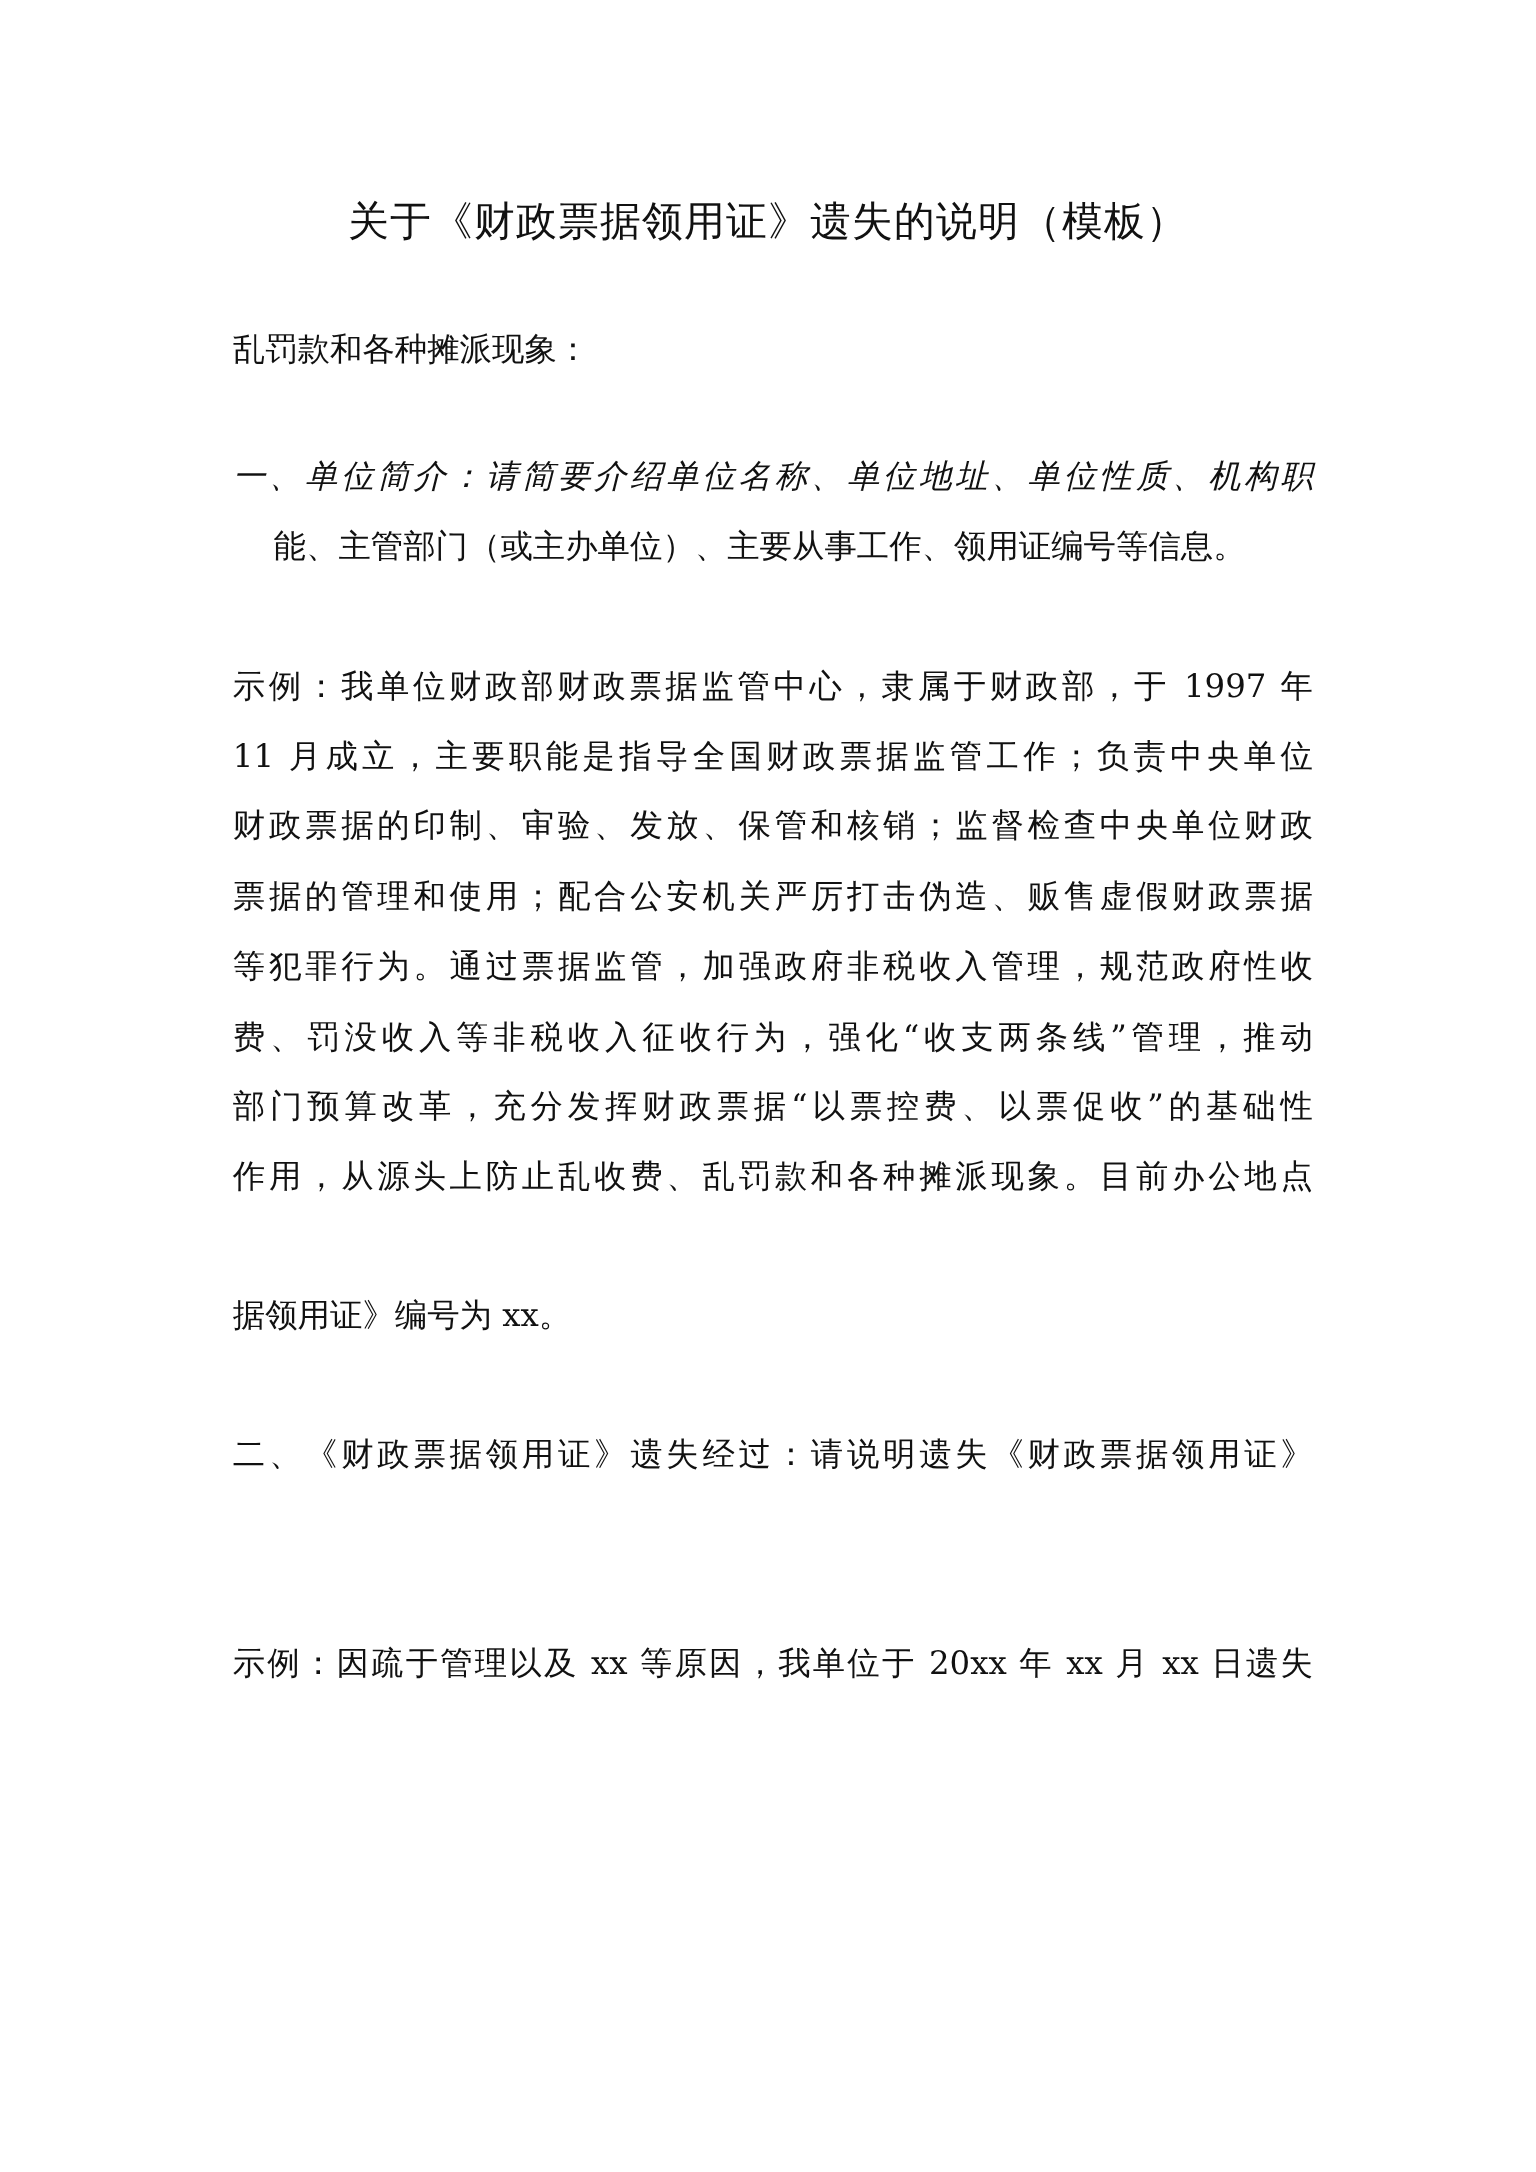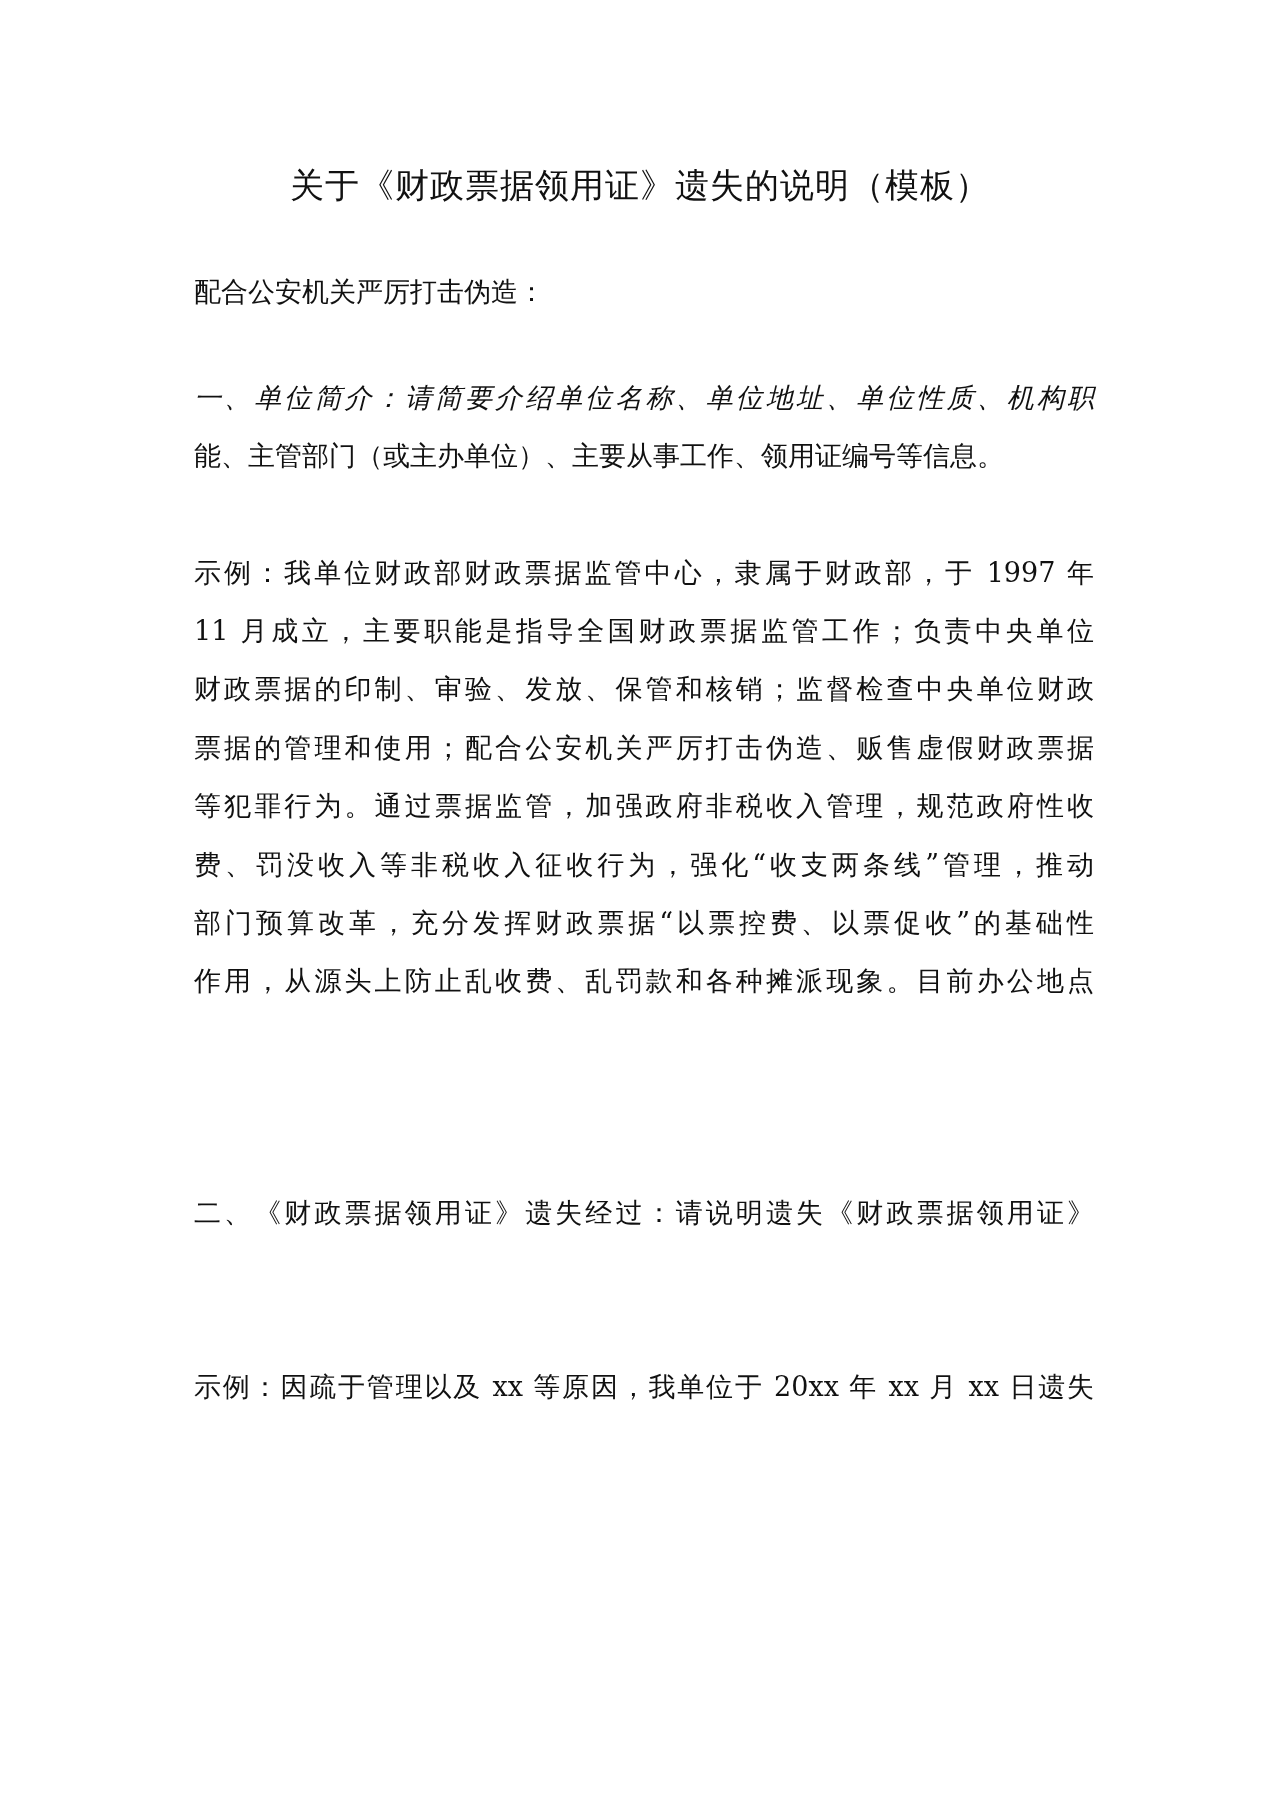--- a/index.html
+++ b/index.html
@@ -11,30 +11,31 @@
   .line { position: absolute; left: 194px; width: 900px; font-size: 27px; line-height: 40px;
           white-space: nowrap; }
   .line.justify { text-align: justify; text-align-last: justify; }
 </style>
 </head>
 <body>
 
 <div class="page">
   <div class="title">关于《财政票据领用证》遗失的说明（模板）</div>
 
-  <div class="line" style="top:272px;">配合公安机关严厉打击伪造：</div>
+  <div class="line" style="top:272px;">乱罚款和各种摊派现象：</div>
 
   <div class="line justify" style="top:378px;font-style:italic;">一、单位简介：请简要介绍单位名称、单位地址、单位性质、机构职</div>
-  <div class="line" style="top:436px;">能、主管部门（或主办单位）、主要从事工作、领用证编号等信息。</div>
+  <div class="line" style="top:436px;margin-left:34px;">能、主管部门（或主办单位）、主要从事工作、领用证编号等信息。</div>
 
   <div class="line justify" style="top:553px;">示例：我单位财政部财政票据监管中心，隶属于财政部，于 1997 年</div>
   <div class="line justify" style="top:611px;">11 月成立，主要职能是指导全国财政票据监管工作；负责中央单位</div>
   <div class="line justify" style="top:669px;">财政票据的印制、审验、发放、保管和核销；监督检查中央单位财政</div>
   <div class="line justify" style="top:728px;">票据的管理和使用；配合公安机关严厉打击伪造、贩售虚假财政票据</div>
   <div class="line justify" style="top:786px;">等犯罪行为。通过票据监管，加强政府非税收入管理，规范政府性收</div>
   <div class="line justify" style="top:845px;">费、罚没收入等非税收入征收行为，强化“收支两条线”管理，推动</div>
   <div class="line justify" style="top:903px;">部门预算改革，充分发挥财政票据“以票控费、以票促收”的基础性</div>
   <div class="line justify" style="top:961px;">作用，从源头上防止乱收费、乱罚款和各种摊派现象。目前办公地点</div>
+  <div class="line" style="top:1077px;">据领用证》编号为 xx。</div>
 
   <div class="line justify" style="top:1193px;">二、《财政票据领用证》遗失经过：请说明遗失《财政票据领用证》</div>
 
   <div class="line justify" style="top:1367px;">示例：因疏于管理以及 xx 等原因，我单位于 20xx 年 xx 月 xx 日遗失</div>
 </div>
 
 </body></html>

